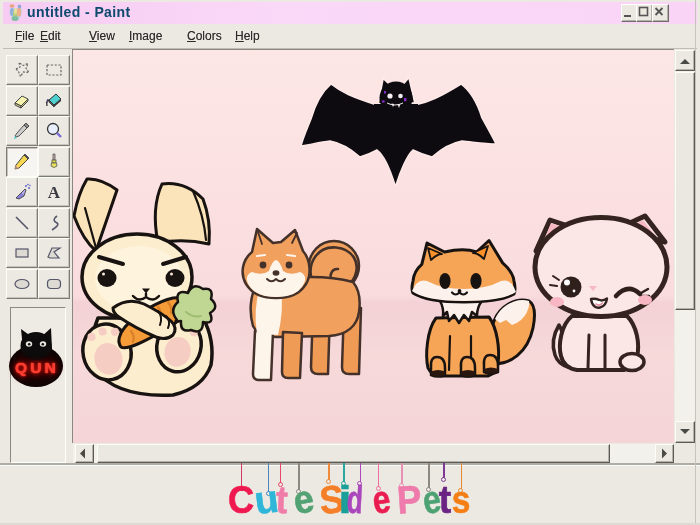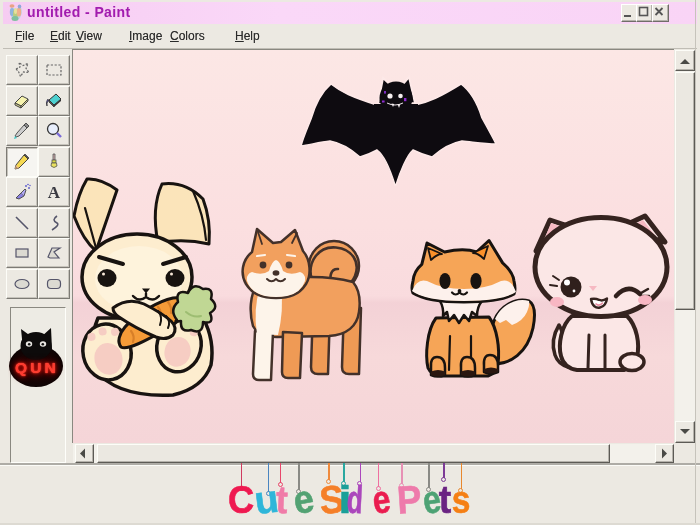--- a/index.html
+++ b/index.html
@@ -1,20 +1,20 @@
 <!DOCTYPE html>
 <html><head>
 <meta charset="utf-8">
 <style>
 html,body{margin:0;padding:0;}
 body{width:700px;height:525px;overflow:hidden;background:#ece9e2;font-family:"Liberation Sans",sans-serif;position:relative;}
 .abs{position:absolute;}
 
 #titlebar{left:3px;top:2px;width:694px;height:22px;background:linear-gradient(90deg,#f6ccf2,#fad8f8 40%,#f9d4f6);}
-#title-text{left:27px;top:4px;color:#a21caf;font-size:14px;font-weight:bold;letter-spacing:.4px;text-shadow:0 0 1px #f0c0ec;}
+#title-text{left:27px;top:4px;color:#0c4a6e;font-size:14px;font-weight:bold;letter-spacing:.4px;text-shadow:0 0 1px #f0c0ec;}
 .winbtn{top:4px;width:15px;height:16px;background:#ece9e2;border-top:1px solid #fff;border-left:1px solid #fff;border-right:1px solid #6f6d68;border-bottom:1px solid #6f6d68;box-shadow:inset -1px -1px 0 #b5b2ab;}
 
 #menubar{left:3px;top:24px;width:694px;height:24px;background:#ece9e2;border-bottom:1px solid #c0bdb5;font-size:12px;color:#2a2a2a;text-shadow:0 0 0.6px rgba(40,40,40,0.55);}
 .menu-item{top:5px;}
 .menu-item u{text-decoration:underline;}
 
 .tool{width:32px;height:30px;background:#ece9e2;border-top:1px solid #fdfdf8;border-left:1px solid #fdfdf8;border-right:1px solid #7d7b75;border-bottom:1px solid #7d7b75;box-sizing:border-box;box-shadow:inset -1px -1px 0 #c6c3bb;}
 .tool.pressed{background:#f6f5f1;border-top:1px solid #7d7b75;border-left:1px solid #7d7b75;border-right:1px solid #fdfdf8;border-bottom:1px solid #fdfdf8;box-shadow:inset 1px 1px 0 #c6c3bb;}
 .tool svg{display:block;margin:4px auto 0;}
 
@@ -59,24 +59,24 @@
 <div class="abs winbtn" style="left:621px"></div>
 <div class="abs winbtn" style="left:636px"></div>
 <div class="abs winbtn" style="left:652px"></div>
 <svg class="abs" style="left:621px;top:4px" width="46" height="16" viewBox="0 0 46 16">
  <rect x="3" y="11" width="7" height="2" fill="#555"></rect>
  <rect x="18.5" y="3.5" width="8" height="8" fill="none" stroke="#555" stroke-width="1.6"></rect>
  <path d="M34.5,4 L41.5,11 M41.5,4 L34.5,11" stroke="#555" stroke-width="1.8"></path>
 </svg>
 <div class="abs" id="menubar">
  <span class="abs menu-item" style="left:12px"><u>F</u>ile</span>
- <span class="abs menu-item" style="left:47px"><u>E</u>dit</span>
- <span class="abs menu-item" style="left:73px"><u>V</u>iew</span>
+ <span class="abs menu-item" style="left:37px"><u>E</u>dit</span>
+ <span class="abs menu-item" style="left:86px"><u>V</u>iew</span>
  <span class="abs menu-item" style="left:126px"><u>I</u>mage</span>
- <span class="abs menu-item" style="left:167px"><u>C</u>olors</span>
+ <span class="abs menu-item" style="left:184px"><u>C</u>olors</span>
  <span class="abs menu-item" style="left:232px"><u>H</u>elp</span>
 </div>
 
 <div class="abs tool" style="left:6px;top:55px">
     <svg width="20" height="20" viewBox="0 0 20 20">
       <path d="M4,9 L8,7 L7,2.5 L11,5.5 L16,3.5 L14,8.5 L17,12.5 L11.5,12 L8.5,16.5 L6.5,11.5 Z" fill="none" stroke="#666" stroke-width="1.2" stroke-dasharray="2 1.4"></path>
     </svg>
   </div>
 <div class="abs tool" style="left:38px;top:55px">
     <svg width="20" height="20" viewBox="0 0 20 20">

